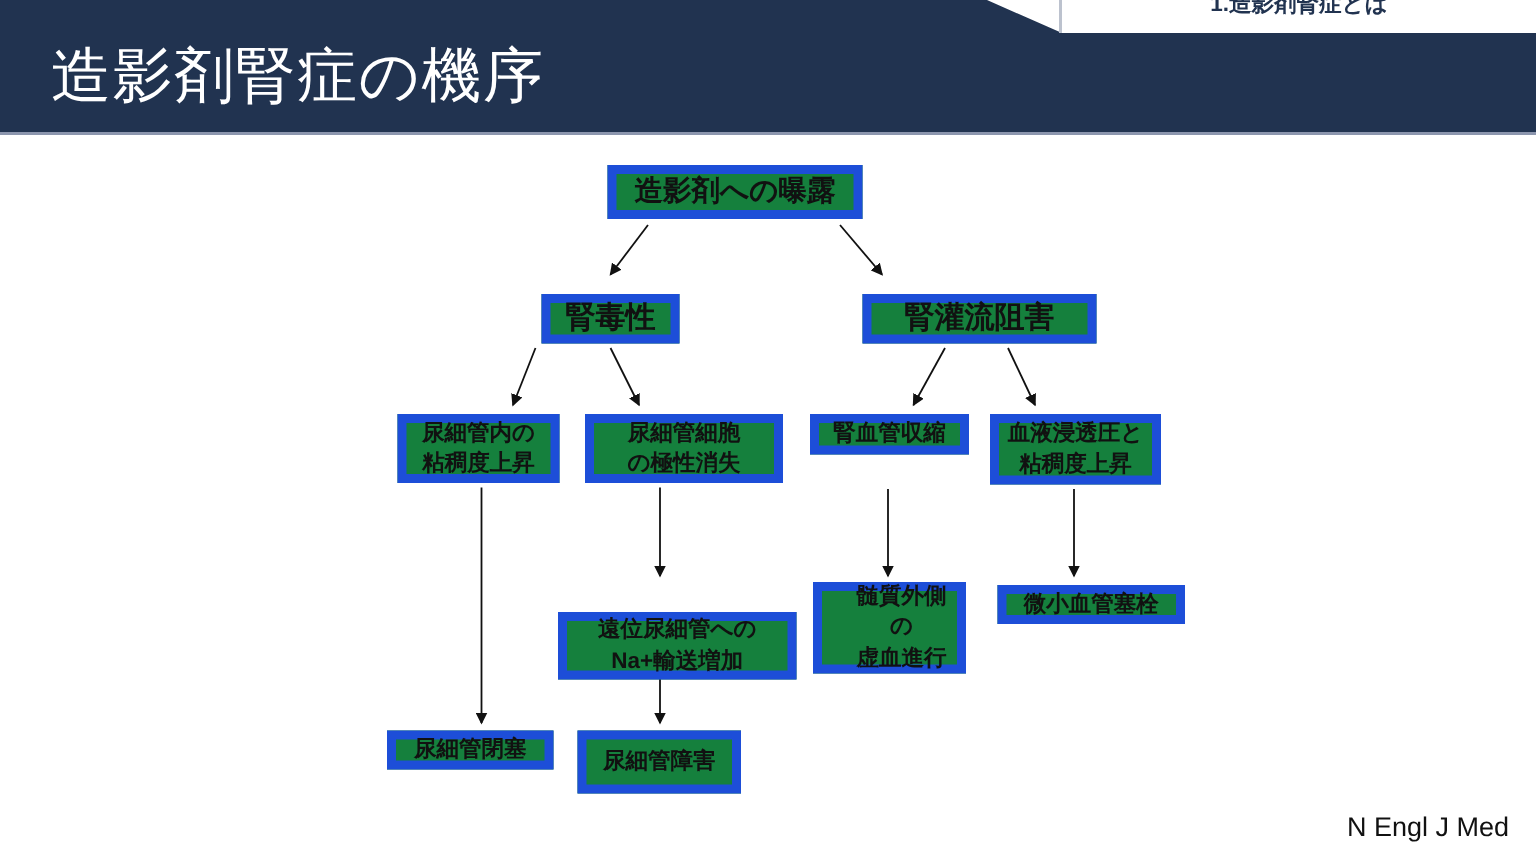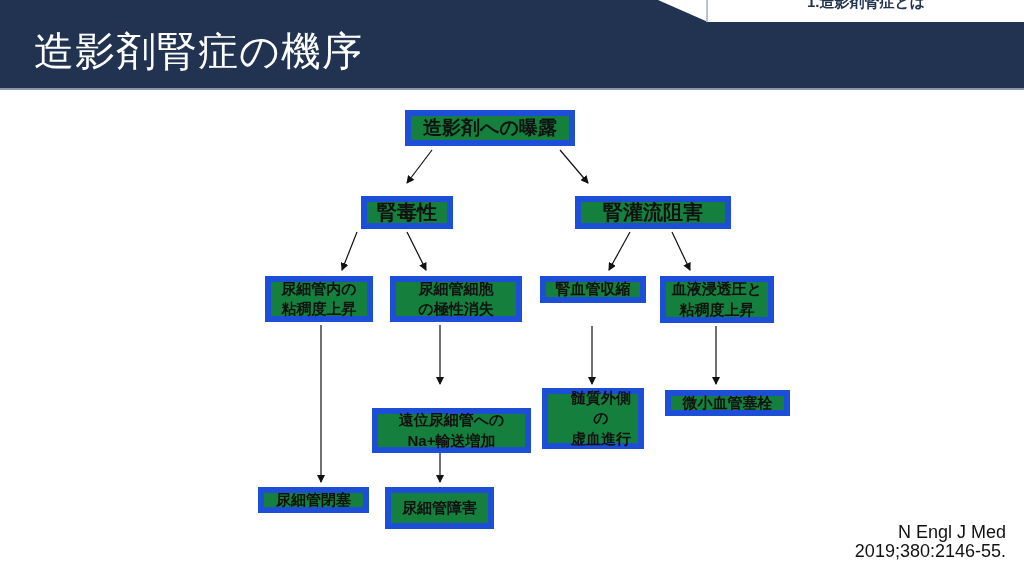--- a/index.html
+++ b/index.html
@@ -110,14 +110,13 @@
 <div class="node n-natransport">遠位尿細管への
 Na+輸送増加</div>
 <div class="node n-medulla">髄質外側の
 虚血進行</div>
 <div class="node n-embolism">微小血管塞栓</div>
 <div class="node n-obstruction">尿細管閉塞</div>
 <div class="node n-injury">尿細管障害</div>
 
 <div class="citation">
   <div>N Engl J Med</div>
-  <div>2019;380:2146-55.</div>
 </div>
 
 </body></html>

